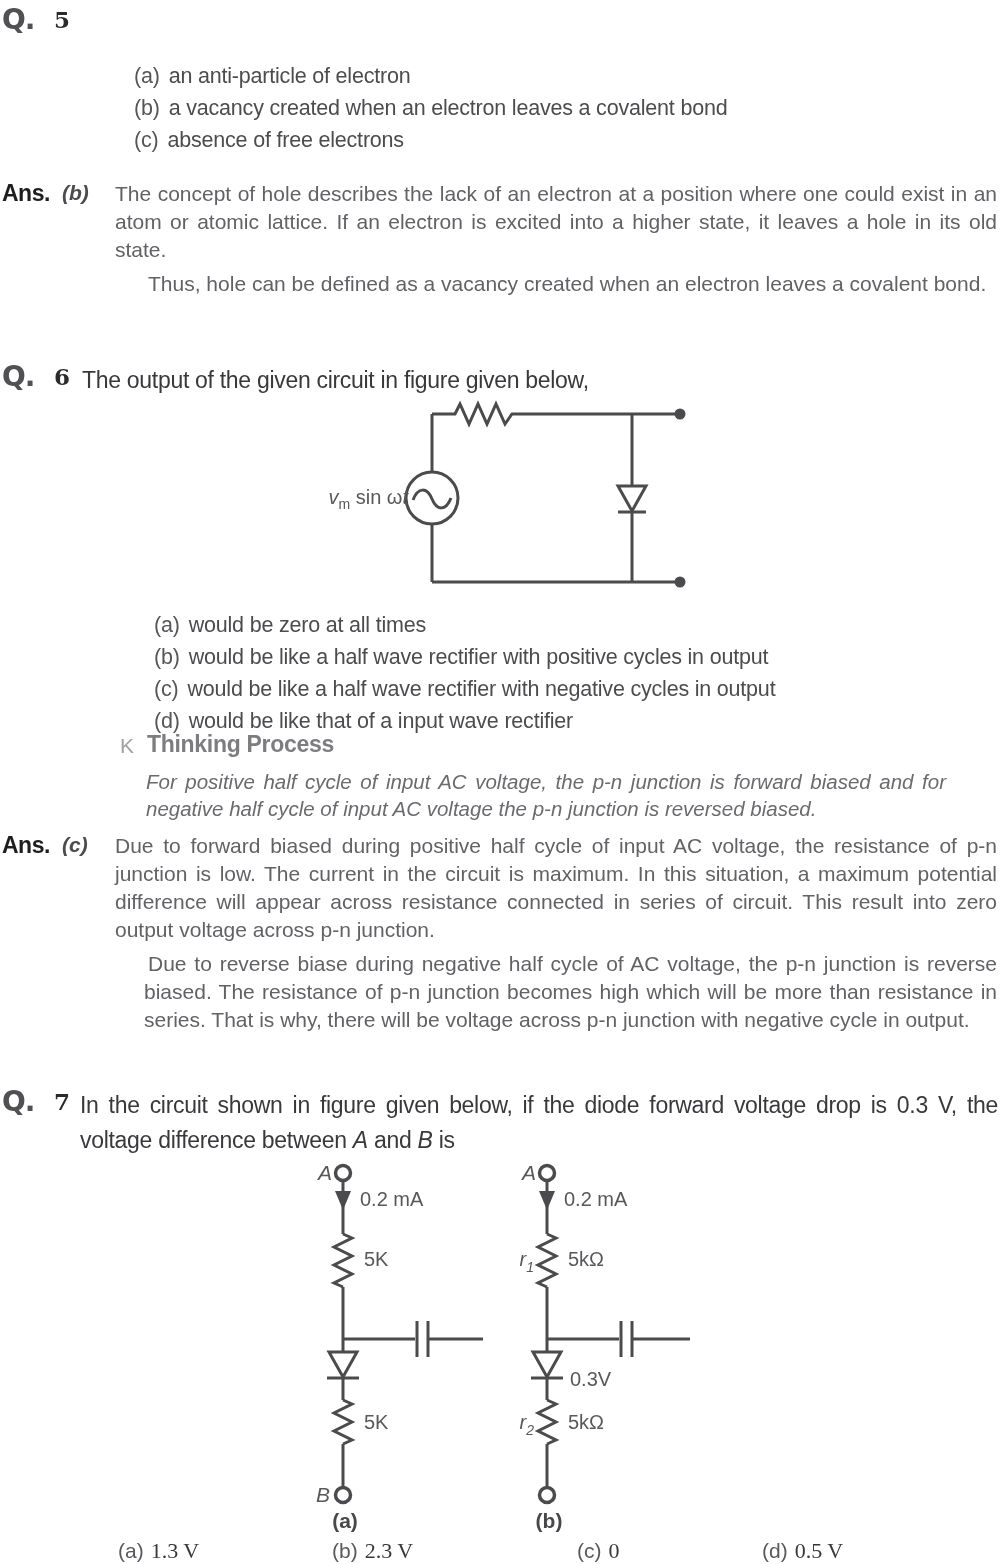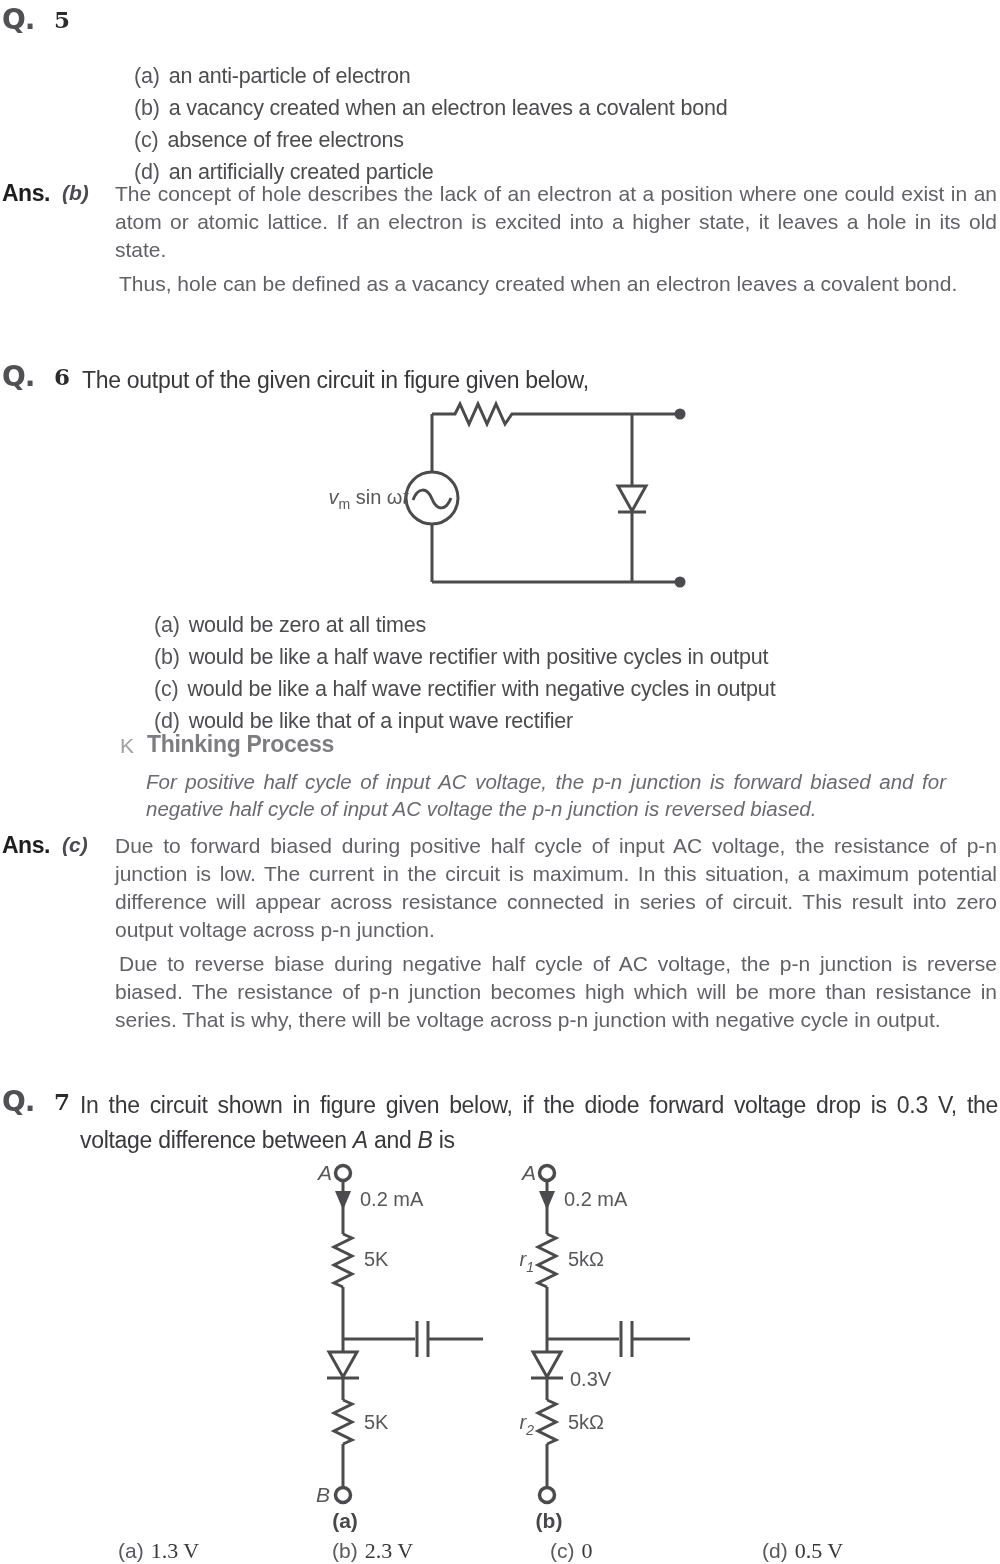--- a/index.html
+++ b/index.html
@@ -33,21 +33,21 @@
   .anslabel{
     position:absolute;left:2px;top:0;font-size:23px;font-weight:bold;
     color:#1e1e20;letter-spacing:-0.5px;
   }
   .ansletter{
     position:absolute;left:62px;top:1px;font-size:21px;font-weight:bold;
     font-style:italic;color:#4c4c50;
   }
   .ansbody{margin-left:115px;margin-right:3px;text-align:justify;}
   .ansbody p{margin:0;font-size:21px;line-height:28px;color:#626266;}
-  .ansbody p + p{margin-top:6px;text-indent:4px;}
+  .ansbody p + p{margin-top:6px;text-indent:4px;margin-left:29px;}
   
   .thinkhead{position:absolute;left:0;width:900px;}
   .thinkicon{position:absolute;left:120px;top:3px;font-size:21px;color:#a0a0a4;}
   .thinktitle{position:absolute;left:147px;top:0;font-size:23px;font-weight:bold;color:#7d7d81;letter-spacing:-0.3px;}
   .thinktext{
     position:absolute;left:146px;width:800px;font-style:italic;
     font-size:20.5px;line-height:27px;color:#6b6b6f;text-align:justify;
   }
   
   svg text{font-family:"Liberation Sans",sans-serif;}
@@ -65,21 +65,20 @@
 
   <div class="qheader" style="top:6px;">
     <span class="qicon">Q.</span>
     <span class="qnum">5</span>
   </div>
 
   <ul class="options" style="top:44px;">
     <li><span class="optletter">(a)</span><span>an anti-particle of electron</span></li>
     <li><span class="optletter">(b)</span><span>a vacancy created when an electron leaves a covalent bond</span></li>
     <li><span class="optletter">(c)</span><span>absence of free electrons</span></li>
-    <li><span class="optletter">(d)</span><span>an artificially created particle</span></li>
   </ul>
 
   <div class="ansrow" style="top:180px;">
     <span class="anslabel">Ans.</span>
     <span class="ansletter">(b)</span>
     <div class="ansbody">
       <p>The concept of hole describes the lack of an electron at a position where one could exist in an atom or atomic lattice. If an electron is excited into a higher state, it leaves a hole in its old state.</p>
       <p>Thus, hole can be defined as a vacancy created when an electron leaves a covalent bond.</p>
     </div>
   </div>
@@ -198,16 +197,16 @@
     <text class="clabel" x="50" y="108" text-anchor="end" font-style="italic"><tspan>r</tspan><tspan font-size="14" dy="6">1</tspan></text>
     <text class="clabel" x="84" y="108">5kΩ</text>
     <text class="clabel" x="86" y="228">0.3V</text>
     <text class="clabel" x="50" y="271" text-anchor="end" font-style="italic"><tspan>r</tspan><tspan font-size="14" dy="6">2</tspan></text>
     <text class="clabel" x="84" y="271">5kΩ</text>
     <text class="ccaption" x="65" y="370" text-anchor="middle">(b)</text>
   </svg>
 
   <div class="botopt" style="left:118px;text-align:center;"><span>(a)</span><span class="val">1.3 V</span></div>
   <div class="botopt" style="left:332px;"><span>(b)</span><span class="val">2.3 V</span></div>
-  <div class="botopt" style="left:550px;"><span>(c)</span><span class="val">0</span></div>
+  <div class="botopt" style="left:577px;"><span>(c)</span><span class="val">0</span></div>
   <div class="botopt" style="left:762px;"><span>(d)</span><span class="val">0.5 V</span></div>
 
 </div>
 
 </body></html>

